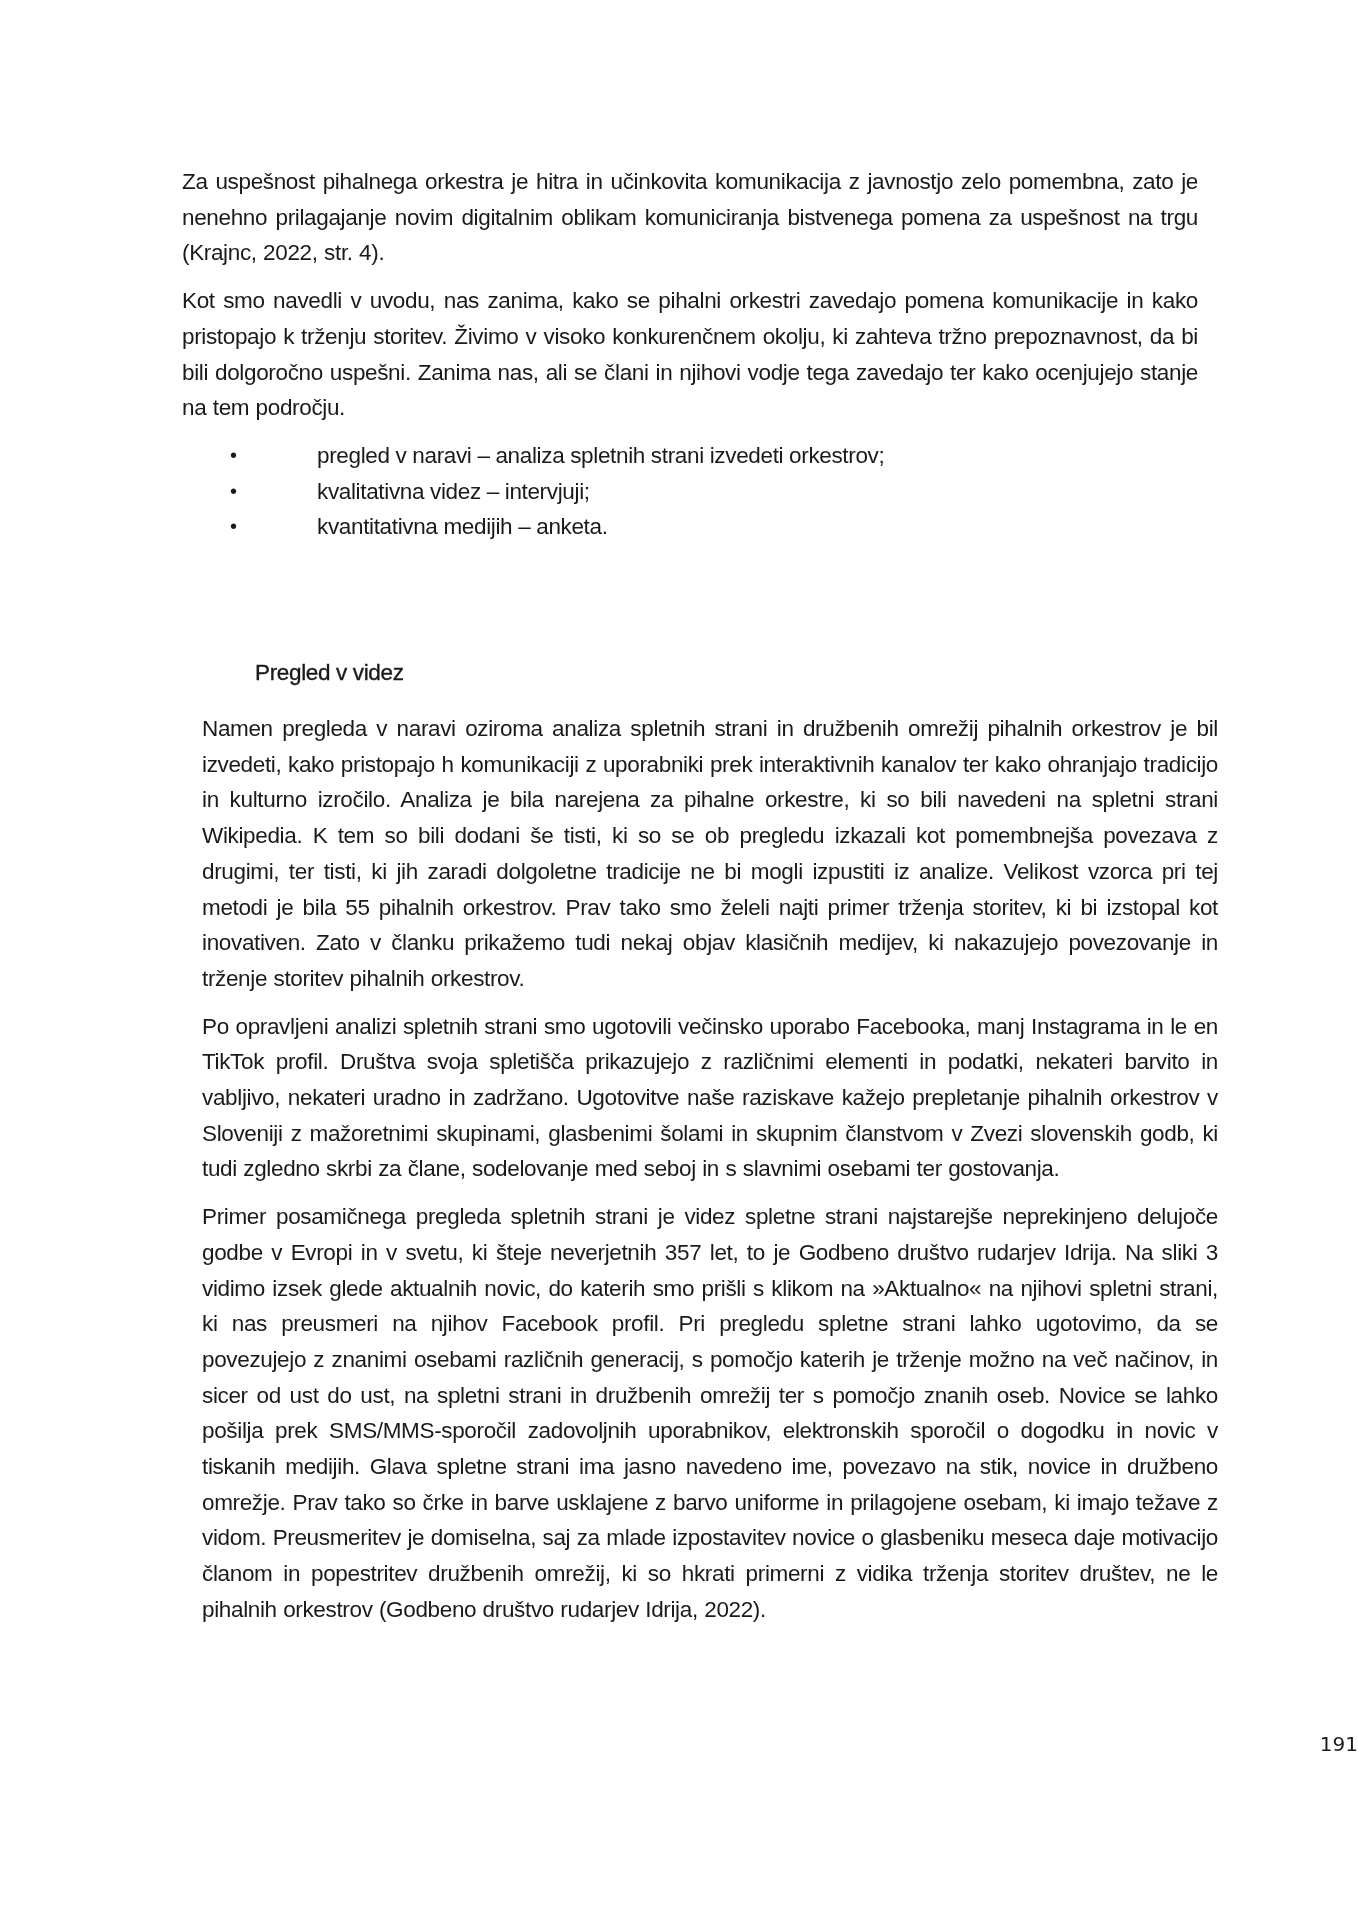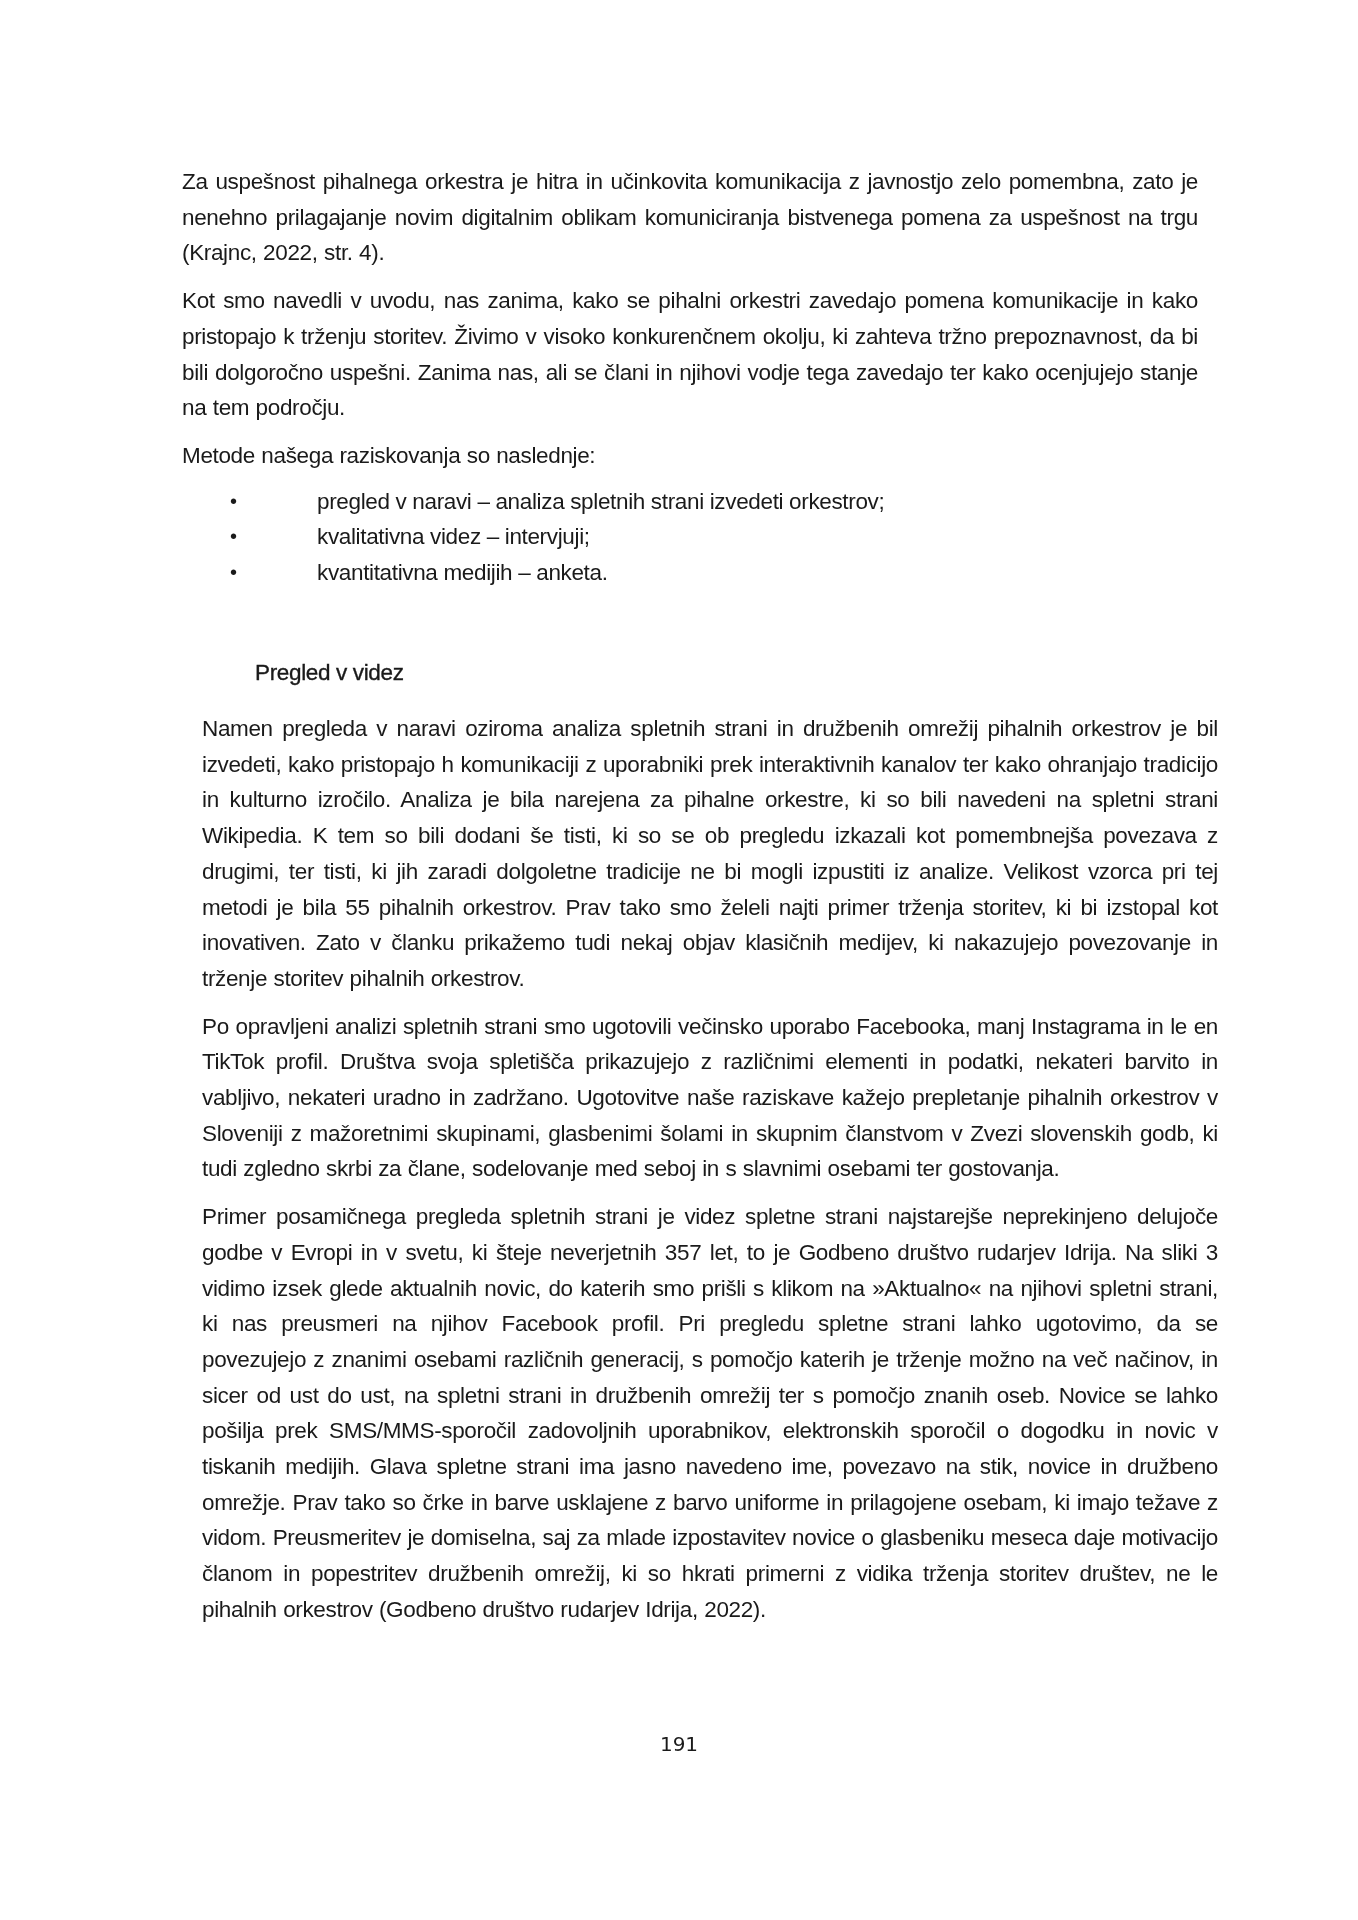--- a/index.html
+++ b/index.html
@@ -64,34 +64,33 @@
     left: 182px;
     top: 711px;
     width: 1016px;
     margin-left: 20px;
   }
   .page-number {
     position: absolute;
     left: 0;
     width: 1358px;
     top: 1729px;
-    text-align: center;
+    text-align: right;
     font-family: "DejaVu Sans", sans-serif;
     font-size: 20px;
     line-height: 30px;
     color: #1a1a1a;
   }
 </style>
 </head>
 <body>
 
 <div class="page">
   <p class="para">Za uspešnost pihalnega orkestra je hitra in učinkovita komunikacija z javnostjo zelo pomembna, zato je nenehno prilagajanje novim digitalnim oblikam komuniciranja bistvenega pomena za uspešnost na trgu (Krajnc, 2022, str. 4).</p>
   <p class="para">Kot smo navedli v uvodu, nas zanima, kako se pihalni orkestri zavedajo pomena komunikacije in kako pristopajo k trženju storitev. Živimo v visoko konkurenčnem okolju, ki zahteva tržno prepoznavnost, da bi bili dolgoročno uspešni. Zanima nas, ali se člani in njihovi vodje tega zavedajo ter kako ocenjujejo stanje na tem področju.</p>
-  <p class="para" style="margin-bottom:0;">Metode našega raziskovanja so naslednje:</p>
   <ul class="bullets">
     <li>
       <span class="bullet">•</span>
       <span>pregled v naravi – analiza spletnih strani izvedeti orkestrov;</span>
     </li>
     <li>
       <span class="bullet">•</span>
       <span>kvalitativna videz – intervjuji;</span>
     </li>
     <li>

